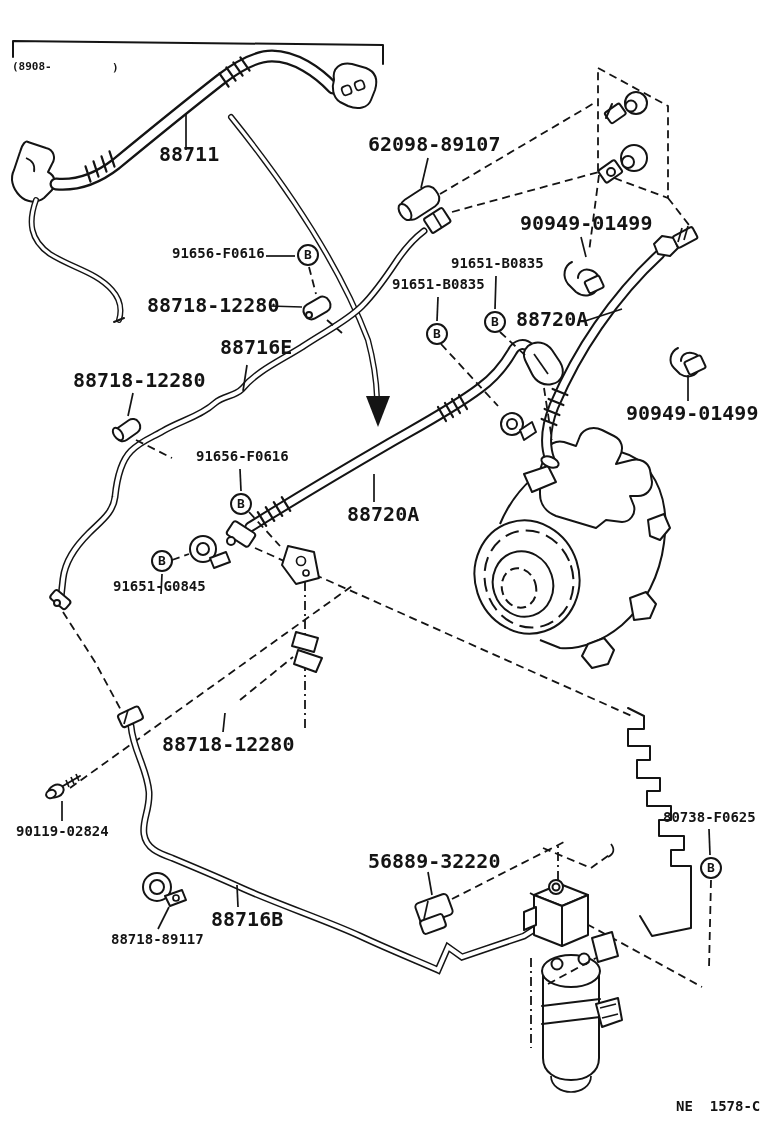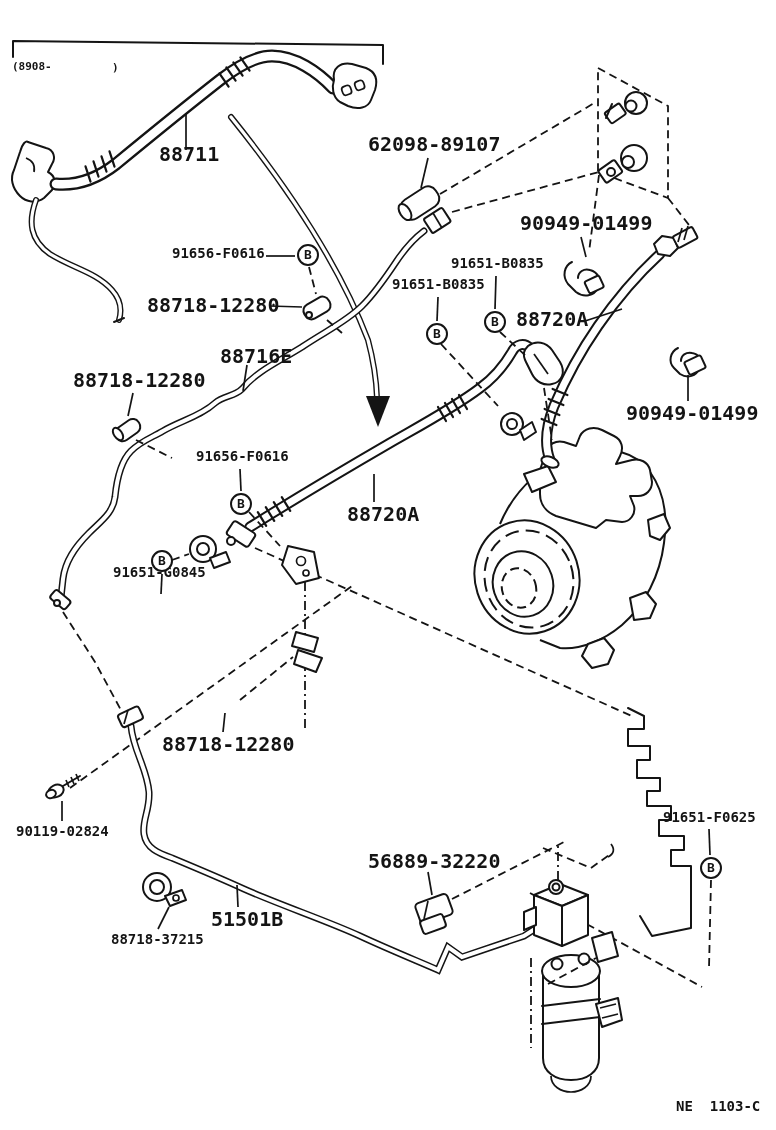--- a/index.html
+++ b/index.html
@@ -286,31 +286,31 @@
 <div class="lbl" style="left:159px;top:144px">88711</div>
 <div class="lbl" style="left:368px;top:134px">62098-89107</div>
 <div class="lbl" style="left:520px;top:213px">90949-01499</div>
 <div class="lbl lbl-sm" style="left:172px;top:246px">91656-F0616</div>
 <div class="lbl" style="left:147px;top:295px">88718-12280</div>
 <div class="lbl lbl-sm" style="left:451px;top:256px">91651-B0835</div>
 <div class="lbl lbl-sm" style="left:392px;top:277px">91651-B0835</div>
 <div class="lbl" style="left:516px;top:309px">88720A</div>
 <div class="lbl" style="left:626px;top:403px">90949-01499</div>
 <div class="lbl" style="left:73px;top:370px">88718-12280</div>
-<div class="lbl" style="left:220px;top:346px">88716E</div>
+<div class="lbl" style="left:220px;top:337px">88716E</div>
 <div class="lbl lbl-sm" style="left:196px;top:449px">91656-F0616</div>
 <div class="lbl" style="left:347px;top:504px">88720A</div>
-<div class="lbl lbl-sm" style="left:113px;top:565px">91651-G0845</div>
+<div class="lbl lbl-sm" style="left:113px;top:579px">91651-G0845</div>
 <div class="lbl" style="left:162px;top:734px">88718-12280</div>
 <div class="lbl lbl-sm" style="left:16px;top:824px">90119-02824</div>
 <div class="lbl" style="left:368px;top:851px">56889-32220</div>
-<div class="lbl" style="left:211px;top:909px">51501B</div>
-<div class="lbl lbl-sm" style="left:111px;top:932px">88718-37215</div>
-<div class="lbl lbl-sm" style="left:663px;top:810px">91651-F0625</div>
-<div class="lbl lbl-sm" style="left:676px;top:1099px">NE  1103-C</div>
+<div class="lbl" style="left:211px;top:909px">88716B</div>
+<div class="lbl lbl-sm" style="left:111px;top:932px">88718-89117</div>
+<div class="lbl lbl-sm" style="left:663px;top:810px">80738-F0625</div>
+<div class="lbl lbl-sm" style="left:676px;top:1099px">NE  1578-C</div>
 
 <div class="bmark" style="left:297px;top:244px">B</div>
 <div class="bmark" style="left:484px;top:311px">B</div>
 <div class="bmark" style="left:426px;top:323px">B</div>
 <div class="bmark" style="left:230px;top:493px">B</div>
 <div class="bmark" style="left:151px;top:550px">B</div>
 <div class="bmark" style="left:700px;top:857px">B</div>
 
 </div>
 

